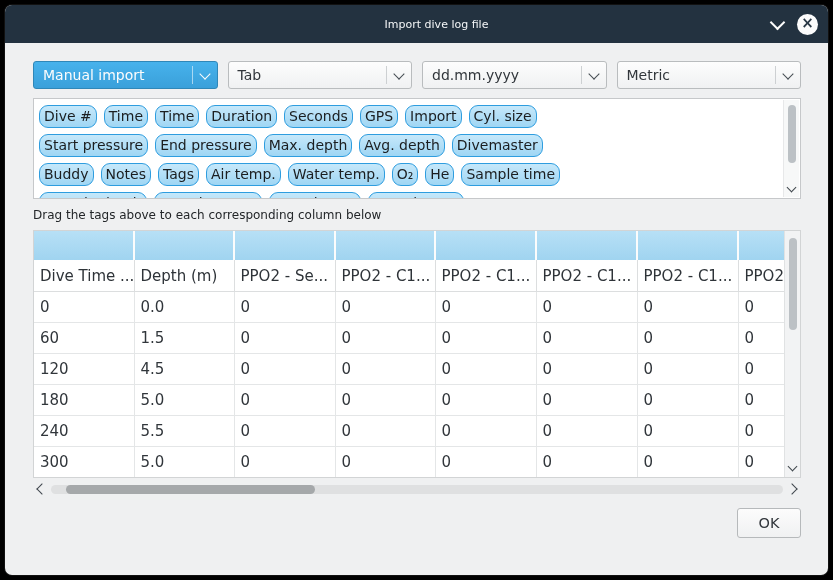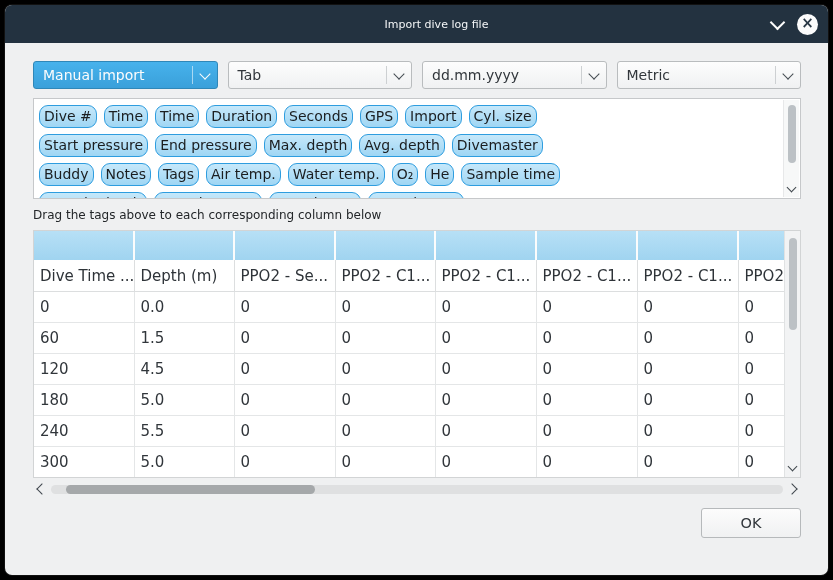--- a/index.html
+++ b/index.html
@@ -53,21 +53,21 @@
   .hscroll{margin-top:4px;height:14px;position:relative;display:flex;align-items:center;}
   .h-arrow{width:7px;height:7px;margin:0 5px;}
   .h-left{border-left:1.5px solid #3f464c;border-bottom:1.5px solid #3f464c;transform:rotate(45deg);}
   .h-right{border-right:1.5px solid #3f464c;border-top:1.5px solid #3f464c;transform:rotate(45deg);}
   .h-track{flex:1;height:9px;border-radius:5px;background:#dfe0e1;position:relative;}
   .h-handle{position:absolute;left:2%;top:0;height:9px;width:34%;border-radius:5px;background:#a5a8aa;}
 
   
   .button-row{margin-top:12px;display:flex;justify-content:flex-end;gap:9px;}
   .btn{height:30px;display:flex;align-items:center;justify-content:center;background:linear-gradient(#fcfcfc,#f0f1f2);border:1px solid #b6b9bb;border-radius:3px;font-size:14.5px;color:#31363b;box-sizing:border-box;}
-  .btn-ok{width:100px;}
+  .btn-ok{width:64px;}
   .btn-cancel{width:89px;}
 </style>
 </head>
 <body>
 
 <div class="window">
 
   <div class="titlebar">
     <span class="title">Import dive log file</span>
     <div class="tb-controls">

